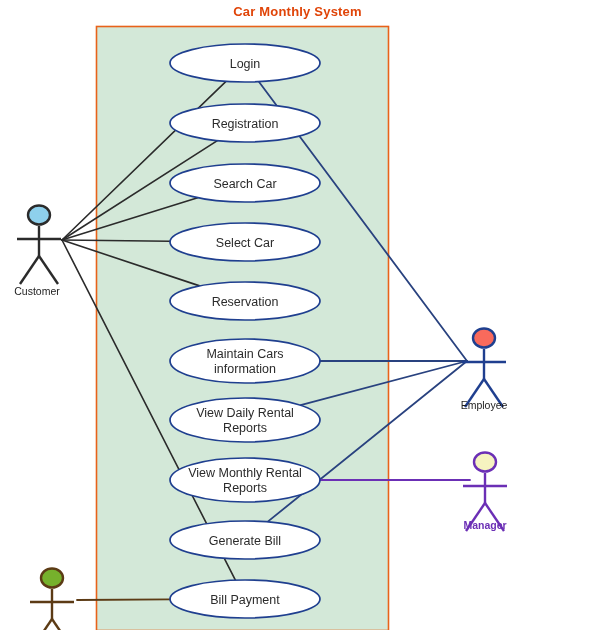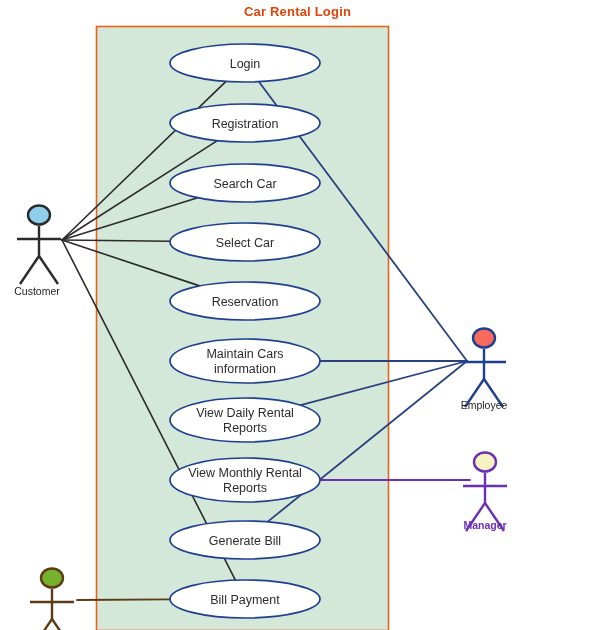--- a/index.html
+++ b/index.html
@@ -45,21 +45,21 @@
   }
   .actor-label-customer { fill: #1d1d1d; }
   .actor-label-employee { fill: #1d1d1d; }
   .actor-label-manager { fill: #6b2fb5; font-weight: bold; }
 </style>
 </head>
 <body>
 
 <div id="canvas">
 
-  <div class="diagram-title">Car Rental Login</div>
+  <div class="diagram-title">Car Monthly System</div>
 
   <svg id="diagram-svg" width="595" height="630" viewBox="0 0 595 630">
 
     <g id="system-boundary-group">
         <rect x="96.5" y="26.5" width="292" height="604" fill="#d3e8d8" stroke="#e8621a" stroke-width="1.6"></rect>
       </g>
     <g id="associations-group">
         <line x1="62" y1="240" x2="225.9969496433135" y2="81.37999952531972" stroke="#2b2b2b" stroke-width="1.6" stroke-linecap="round"></line>
         <line x1="62" y1="240" x2="217.37189491186047" y2="140.66387046618757" stroke="#2b2b2b" stroke-width="1.6" stroke-linecap="round"></line>
         <line x1="62" y1="240" x2="197.67635257725075" y2="197.7401524759383" stroke="#2b2b2b" stroke-width="1.6" stroke-linecap="round"></line>

